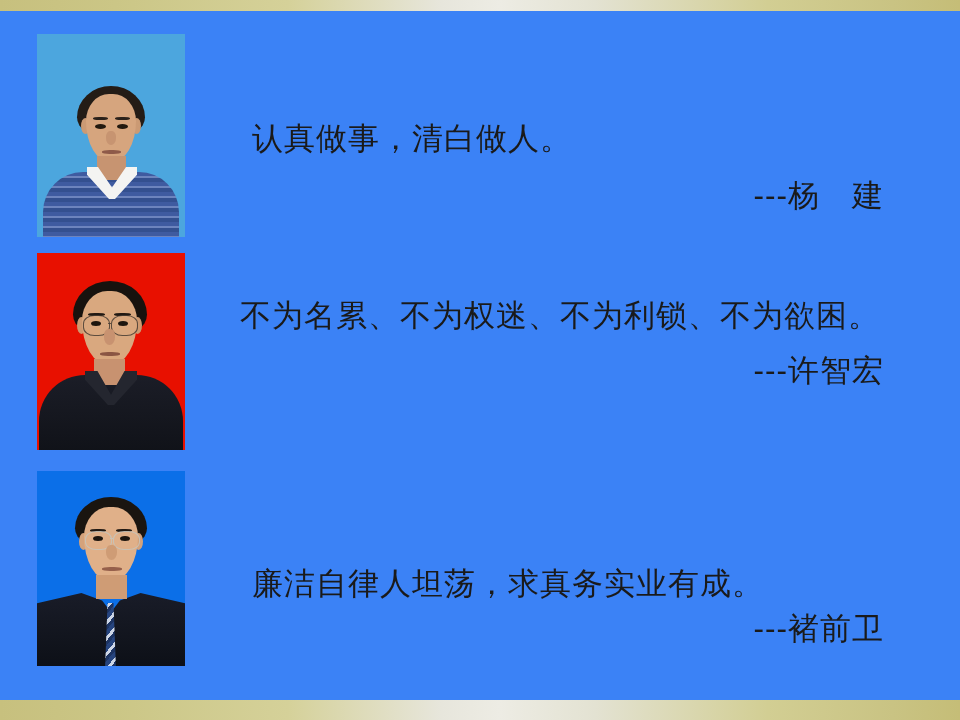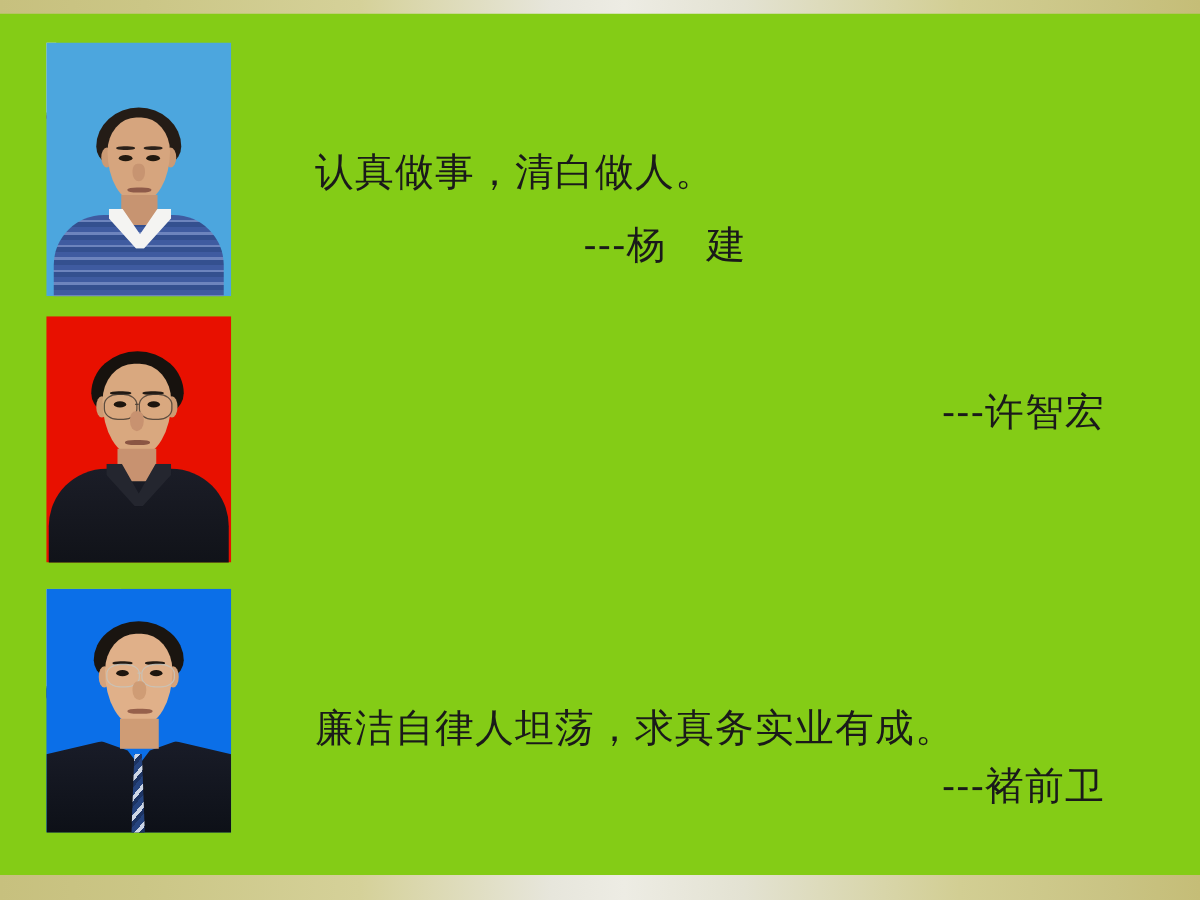--- a/index.html
+++ b/index.html
@@ -11,21 +11,21 @@
     width: 960px;
     height: 720px;
     overflow: hidden;
     font-family: "DejaVu Sans", "Liberation Sans", sans-serif;
   }
 
   #slide {
     position: relative;
     width: 960px;
     height: 720px;
-    background: #84cc16;
+    background: #3b82f6;
     overflow: hidden;
   }
 
   
   .bar {
     position: absolute;
     left: 0;
     width: 960px;
     height: 11px;
     background: linear-gradient(to right,
@@ -199,21 +199,21 @@
     width: 742px;
   }
   .quote-author {
     font-family: "DejaVu Serif", "Liberation Serif", serif;
     font-size: 31px;
     letter-spacing: 1px;
     text-align: right;
     margin: 14px 16px 0 0;
     white-space: pre;
   }
-  #quote-1 .quote-author { margin-top: 16px; text-align: center; }
+  #quote-1 .quote-author { margin-top: 16px; }
   #quote-2 .quote-author { }
   #quote-3 .quote-author { margin-top: 4px; }
 </style>
 </head>
 <body>
 
 <div id="slide">
 
   <div class="bar" id="bar-top"></div>
   <div class="bar" id="bar-bottom"></div>
@@ -284,20 +284,21 @@
       <div class="neck" id="p3-neck"></div>
     </div>
   </div>
 
   <div class="quote-block" id="quote-1">
     <p class="quote-text">认真做事，清白做人。</p>
     <p class="quote-author">---杨　建</p>
   </div>
 
   <div class="quote-block" id="quote-2">
+    <p class="quote-text">不为名累、不为权迷、不为利锁、不为欲困。</p>
     <p class="quote-author">---许智宏</p>
   </div>
 
   <div class="quote-block" id="quote-3">
     <p class="quote-text">廉洁自律人坦荡，求真务实业有成。</p>
     <p class="quote-author">---褚前卫</p>
   </div>
 
 </div>
 

